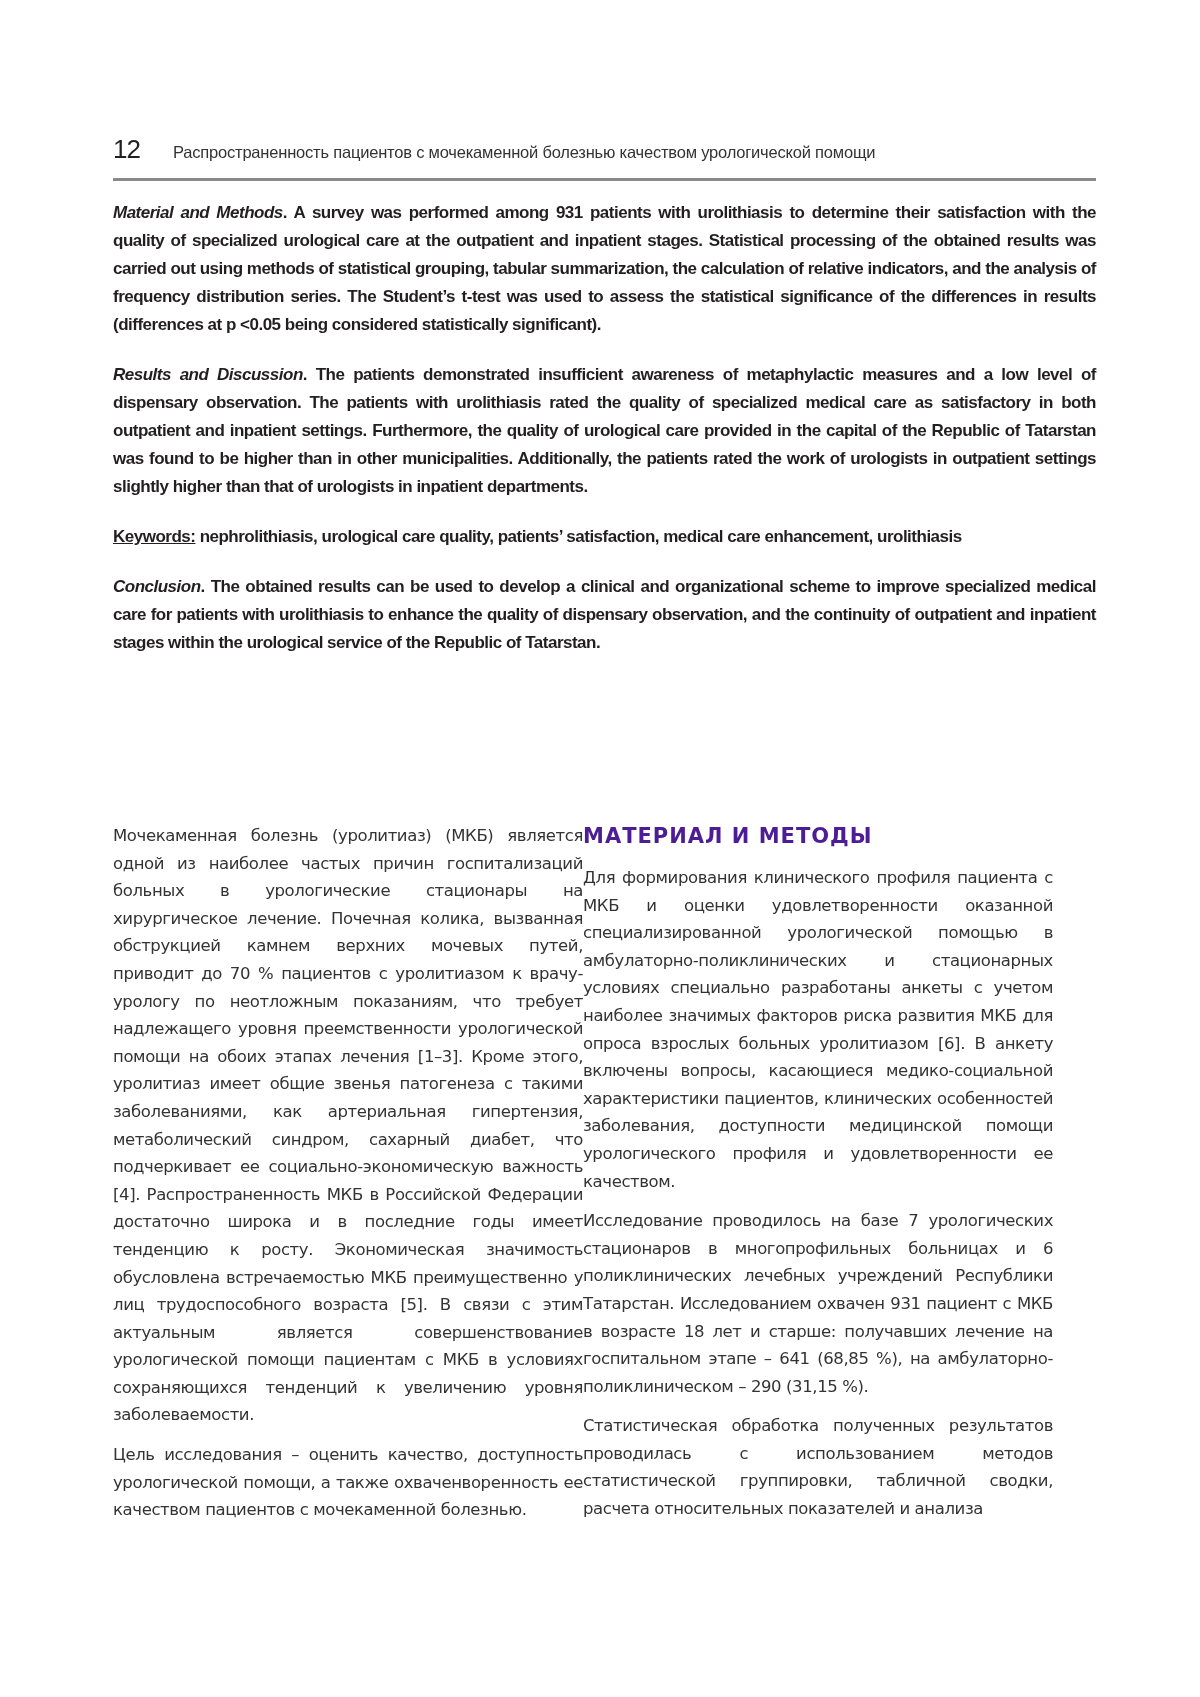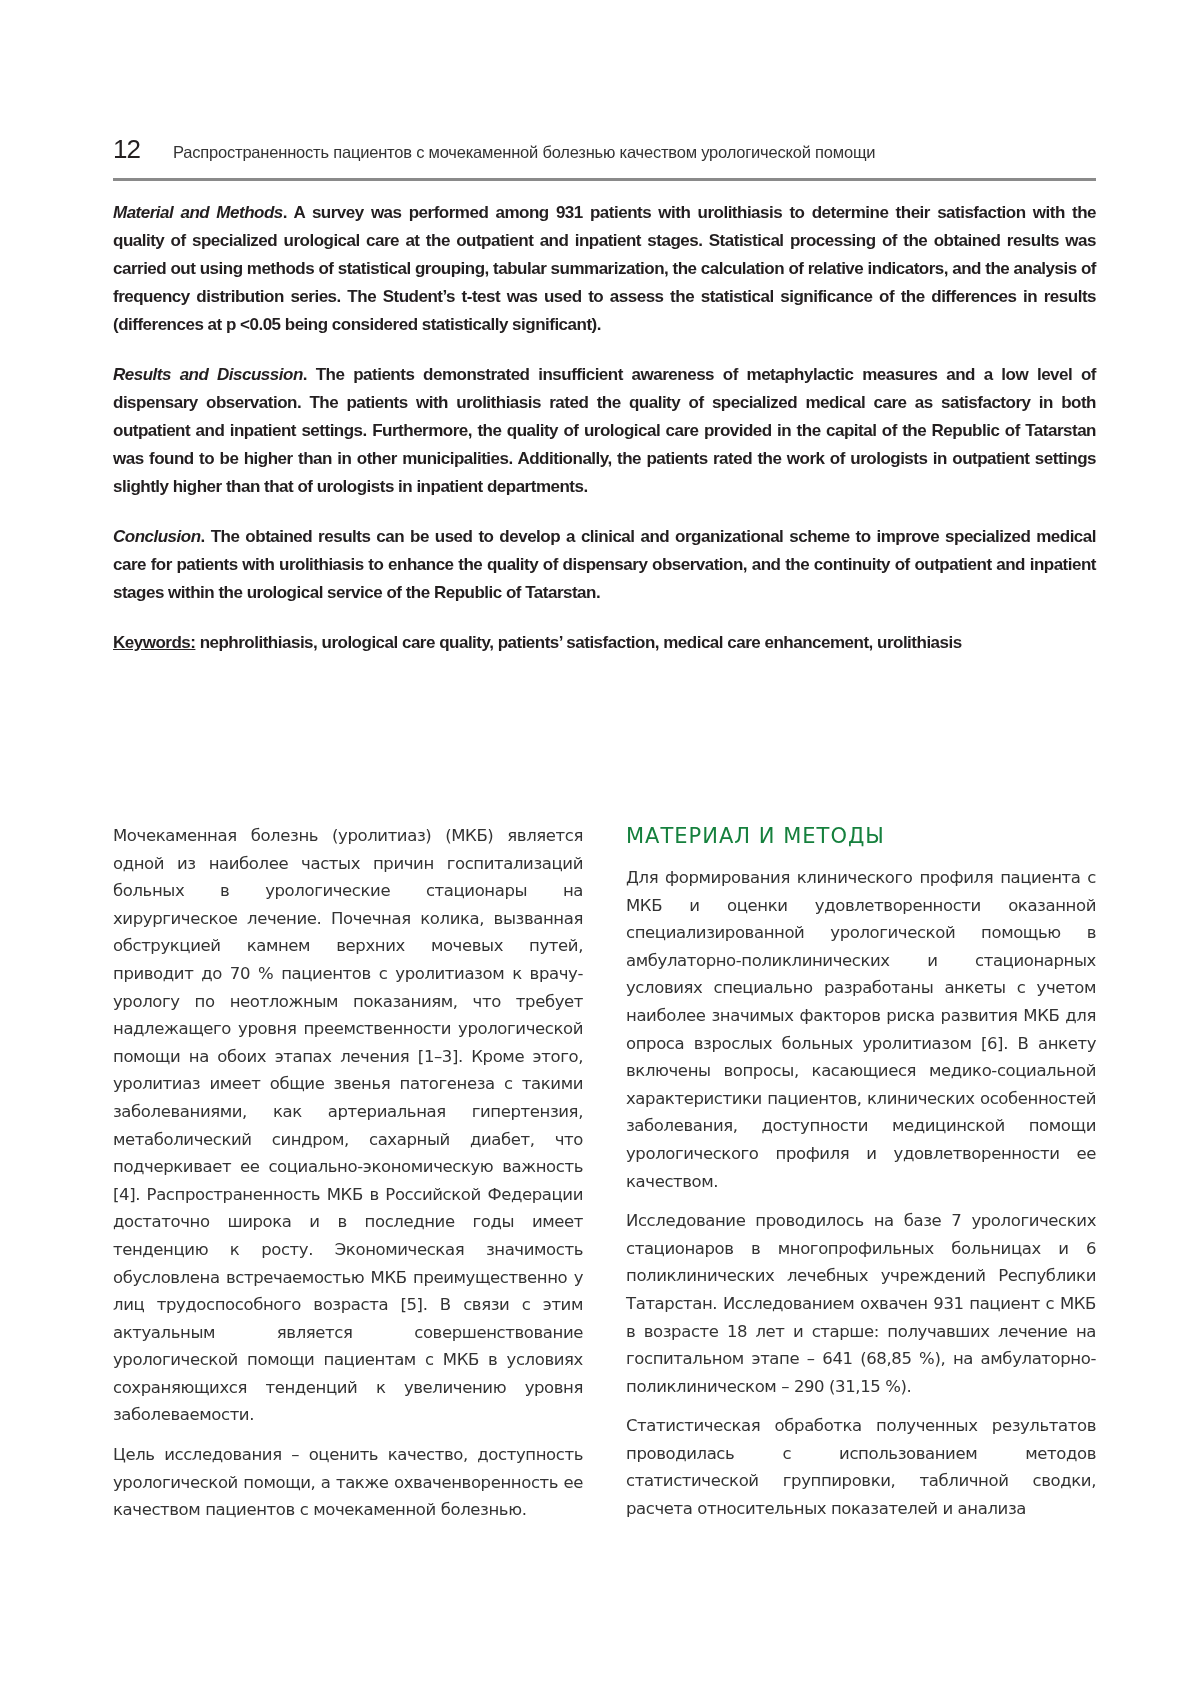--- a/index.html
+++ b/index.html
@@ -5,40 +5,40 @@
   html, body { margin: 0; padding: 0; background: #ffffff; }
   body { width: 1200px; height: 1697px; position: relative; overflow: hidden; color: #231f20; }
   .page { position: absolute; left: 113px; top: 118px; width: 983px; }
   .header { display: flex; align-items: baseline; height: 34px; margin-top: 16px; }
   .page-num { font-family: "Liberation Sans", sans-serif; font-size: 26px; color: #231f20; width: 60px; letter-spacing: -1px; }
   .running-title { font-family: "Liberation Sans", sans-serif; font-size: 16.5px; color: #333; letter-spacing: -0.2px; }
   .rule { height: 3px; background: #8a8a8a; margin-top: 10px; margin-bottom: 18px; }
   .abstract p { font-family: "Liberation Sans", sans-serif; font-weight: bold; font-size: 17px; line-height: 28px; margin: 0 0 22px 0; text-align: justify; letter-spacing: -0.5px; color: #231f20; }
   .abstract .lead { font-style: italic; }
   .abstract .kw-label { text-decoration: underline; }
-  .columns { position: absolute; top: 822px; left: 113px; width: 983px; display: flex; justify-content: space-between; }
+  .columns { position: absolute; top: 822px; left: 113px; width: 983px; display: flex; }
   .col { width: 470px; }
   .col p { font-family: "DejaVu Sans", sans-serif; font-size: 16.5px; line-height: 27.6px; margin: 0 0 12px 0; text-align: justify; color: #333; letter-spacing: -0.4px; hyphens: manual; }
-  .section-title { font-family: "DejaVu Sans", sans-serif; font-weight: normal; font-size: 21px; letter-spacing: 1px; margin: 0 0 14px 0; color: #15803d; line-height: 28px; }
+  .section-title { font-family: "DejaVu Sans", sans-serif; font-weight: bold; font-size: 21px; letter-spacing: 1px; margin: 0 0 14px 0; color: #4c1d95; line-height: 28px; }
 </style>
 </head>
 <body>
 
 <div class="page">
   <div class="header">
     <span class="page-num">12</span>
     <span class="running-title">Распространенность пациентов с мочекаменной болезнью качеством урологической помощи</span>
   </div>
   <div class="rule"></div>
 
   <div class="abstract">
     <p><span class="lead">Material and Methods</span><span>. A survey was performed among 931 patients with urolithiasis to determine their satisfaction with the quality of specialized urological care at the outpatient and inpatient stages. Statisti­cal processing of the obtained results was carried out using methods of statistical grouping, tabular sum­marization, the calculation of relative indicators, and the analysis of frequency distribution series. The Student’s t-test was used to assess the statistical significance of the differences in results (differences at p &lt;0.05 being considered statistically significant).</span></p>
     <p><span class="lead">Results and Discussion</span><span>. The patients demonstrated insufficient awareness of metaphylactic measures and a low level of dispensary observation. The patients with urolithiasis rated the quality of specialized medi­cal care as satisfactory in both outpatient and inpatient settings. Furthermore, the quality of urological care provided in the capital of the Republic of Tatarstan was found to be higher than in other municipali­ties. Additionally, the patients rated the work of urologists in outpatient settings slightly higher than that of urologists in inpatient departments.</span></p>
+    <p><span class="kw-label">Keywords:</span><span> nephrolithiasis, urological care quality, patients’ satisfaction, medical care enhancement, uro­lithiasis</span></p>
     <p><span class="lead">Conclusion</span><span>. The obtained results can be used to develop a clinical and organizational scheme to improve specialized medical care for patients with urolithiasis to enhance the quality of dispensary observation, and the continuity of outpatient and inpatient stages within the urological service of the Republic of Tatarstan.</span></p>
-    <p><span class="kw-label">Keywords:</span><span> nephrolithiasis, urological care quality, patients’ satisfaction, medical care enhancement, uro­lithiasis</span></p>
   </div>
 </div>
 
 <div class="columns">
   <div class="col">
     <p>Мочекаменная болезнь (уролитиаз) (МКБ) явля­ется одной из наиболее частых причин госпита­лизаций больных в урологические стационары на хирургическое лечение. Почечная колика, вызванная обструкцией камнем верхних мо­чевых путей, приводит до 70 % пациентов с уролитиазом к врачу-урологу по неотложным показаниям, что требует надлежащего уровня преемственности урологической помощи на обоих этапах лечения [1–3]. Кроме этого, уро­литиаз имеет общие звенья патогенеза с такими заболеваниями, как артериальная гипертензия, метаболический синдром, сахарный диабет, что подчеркивает ее социально-экономическую важность [4]. Распространенность МКБ в Россий­ской Федерации достаточно широка и в послед­ние годы имеет тенденцию к росту. Экономиче­ская значимость обусловлена встречаемостью МКБ преимущественно у лиц трудоспособного возраста [5]. В связи с этим актуальным является совершенствование урологической помощи па­циентам с МКБ в условиях сохраняющихся тен­денций к увеличению уровня заболеваемости.</p>
     <p>Цель исследования – оценить качество, доступ­ность урологической помощи, а также охвачен­воренность ее качеством пациентов с мочека­менной болезнью.</p>
   </div>
   <div class="col">
     <h2 class="section-title">МАТЕРИАЛ И МЕТОДЫ</h2>

